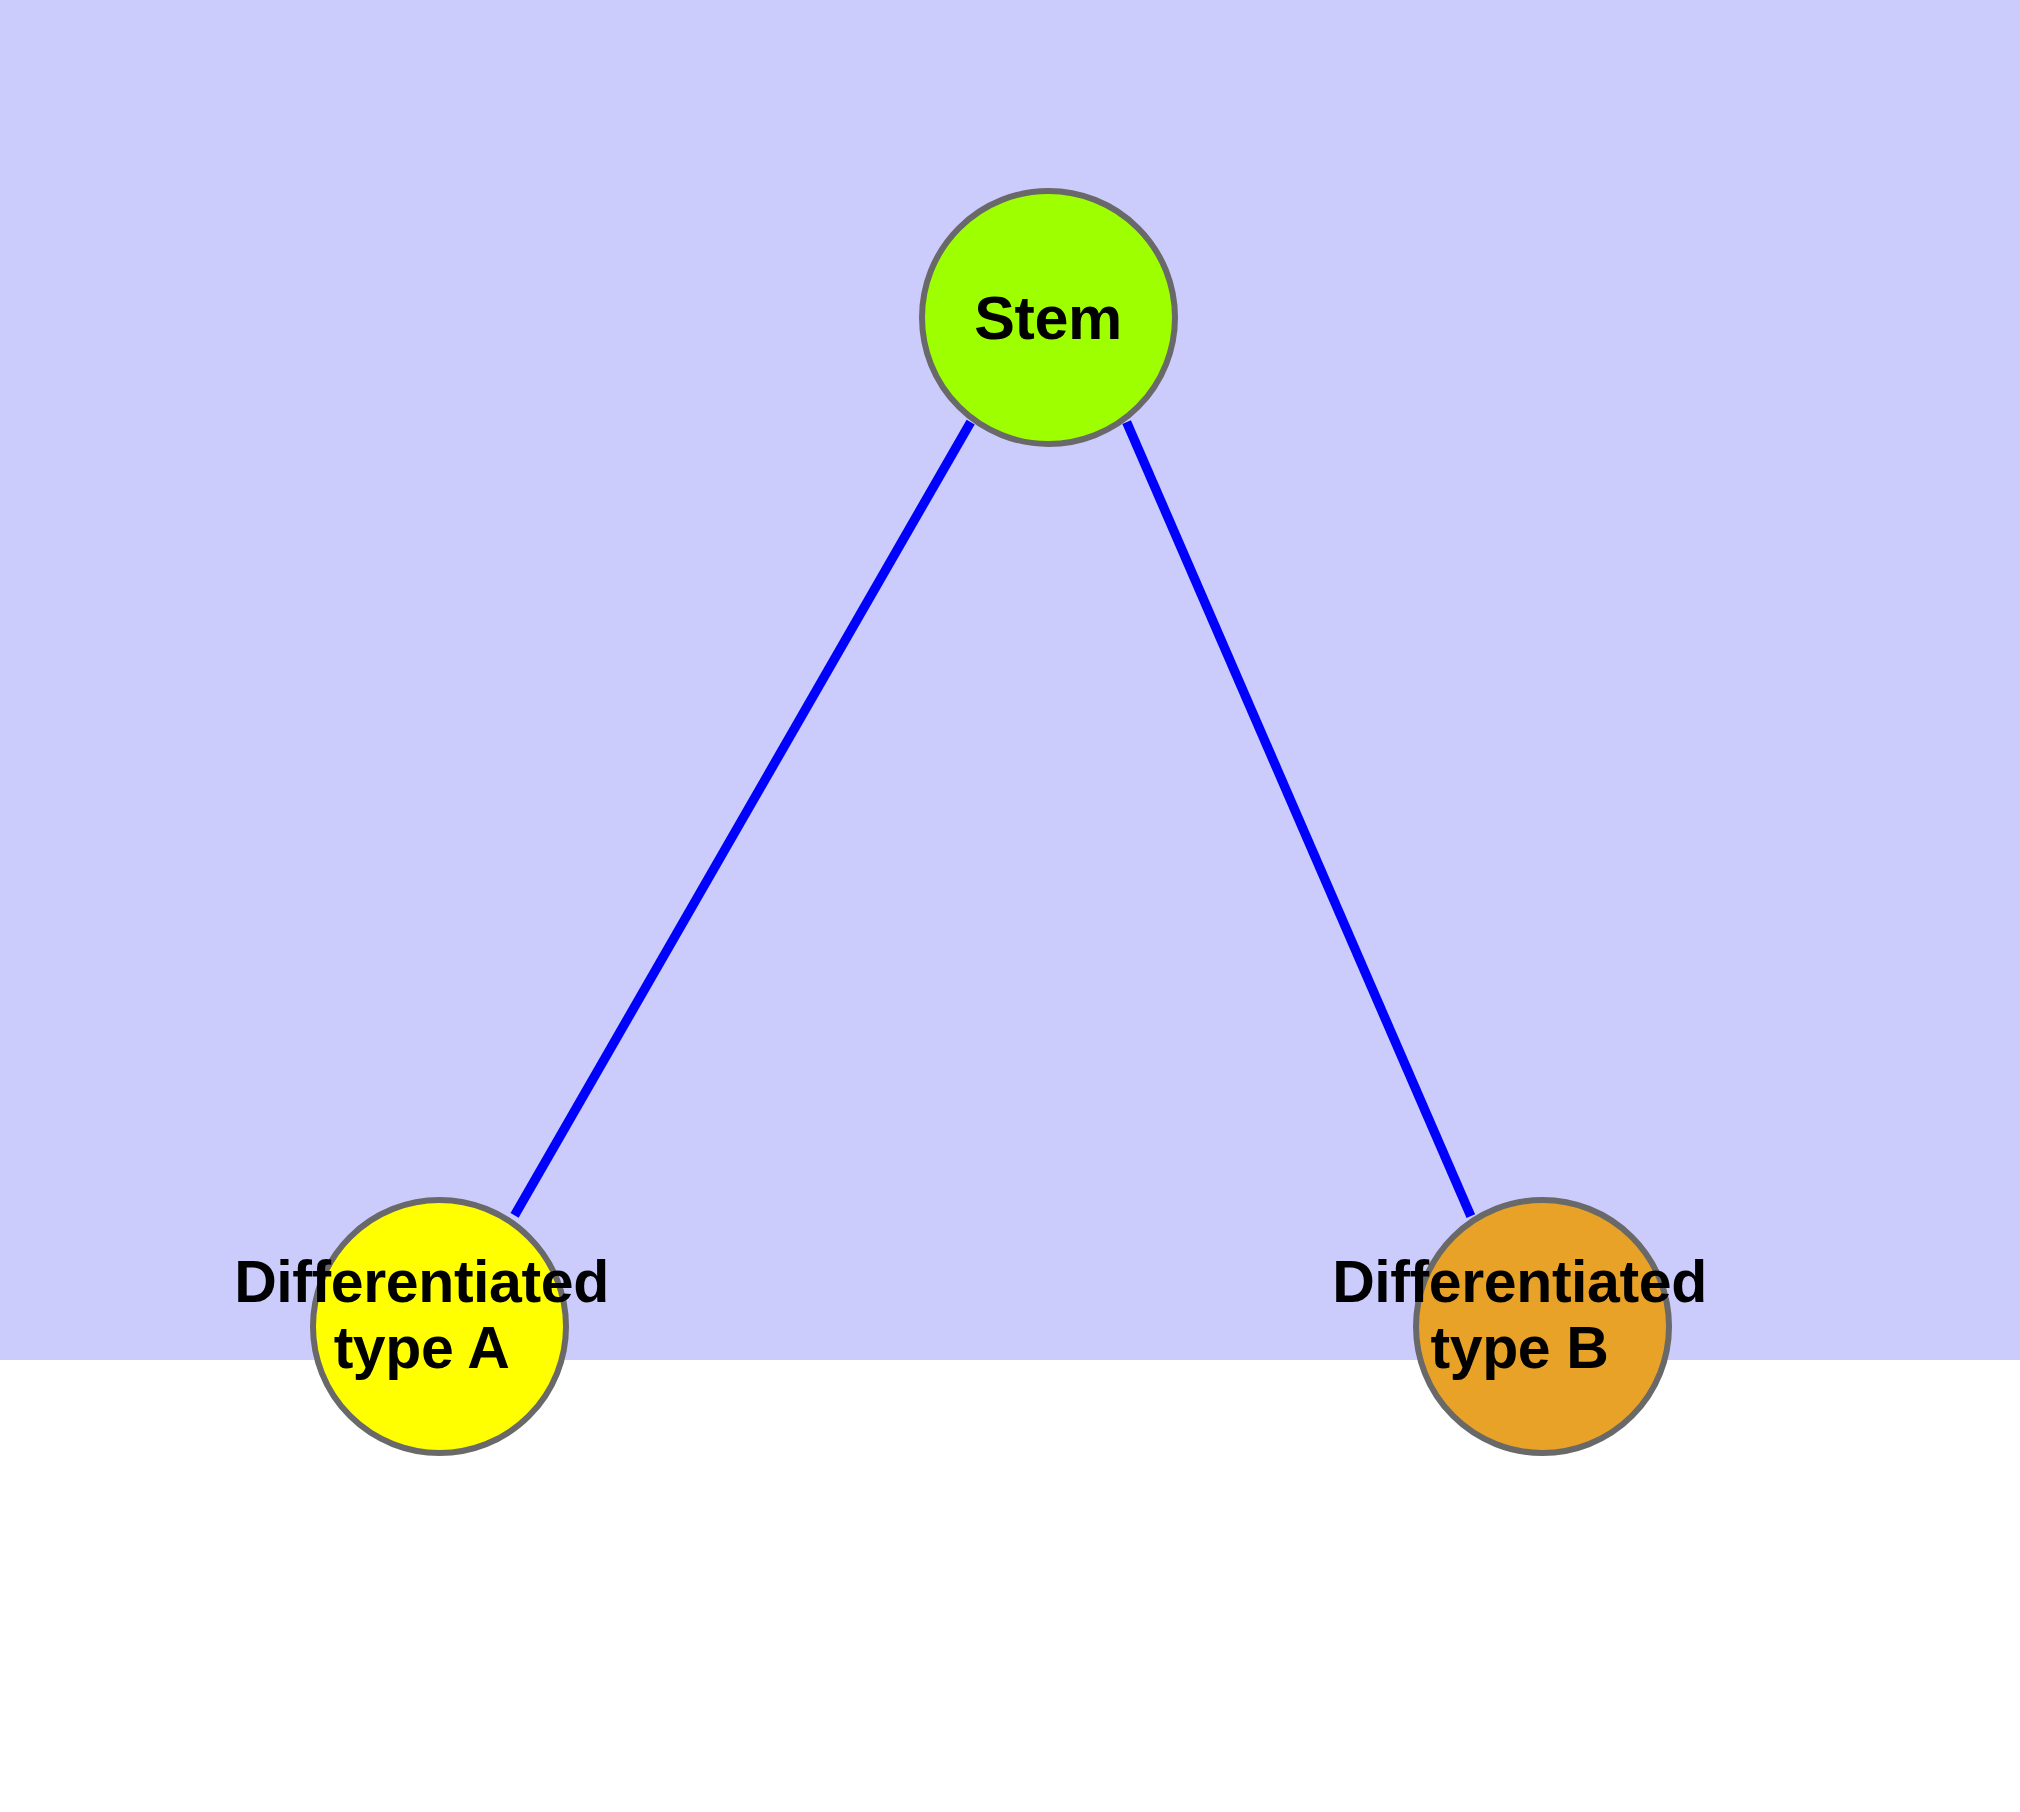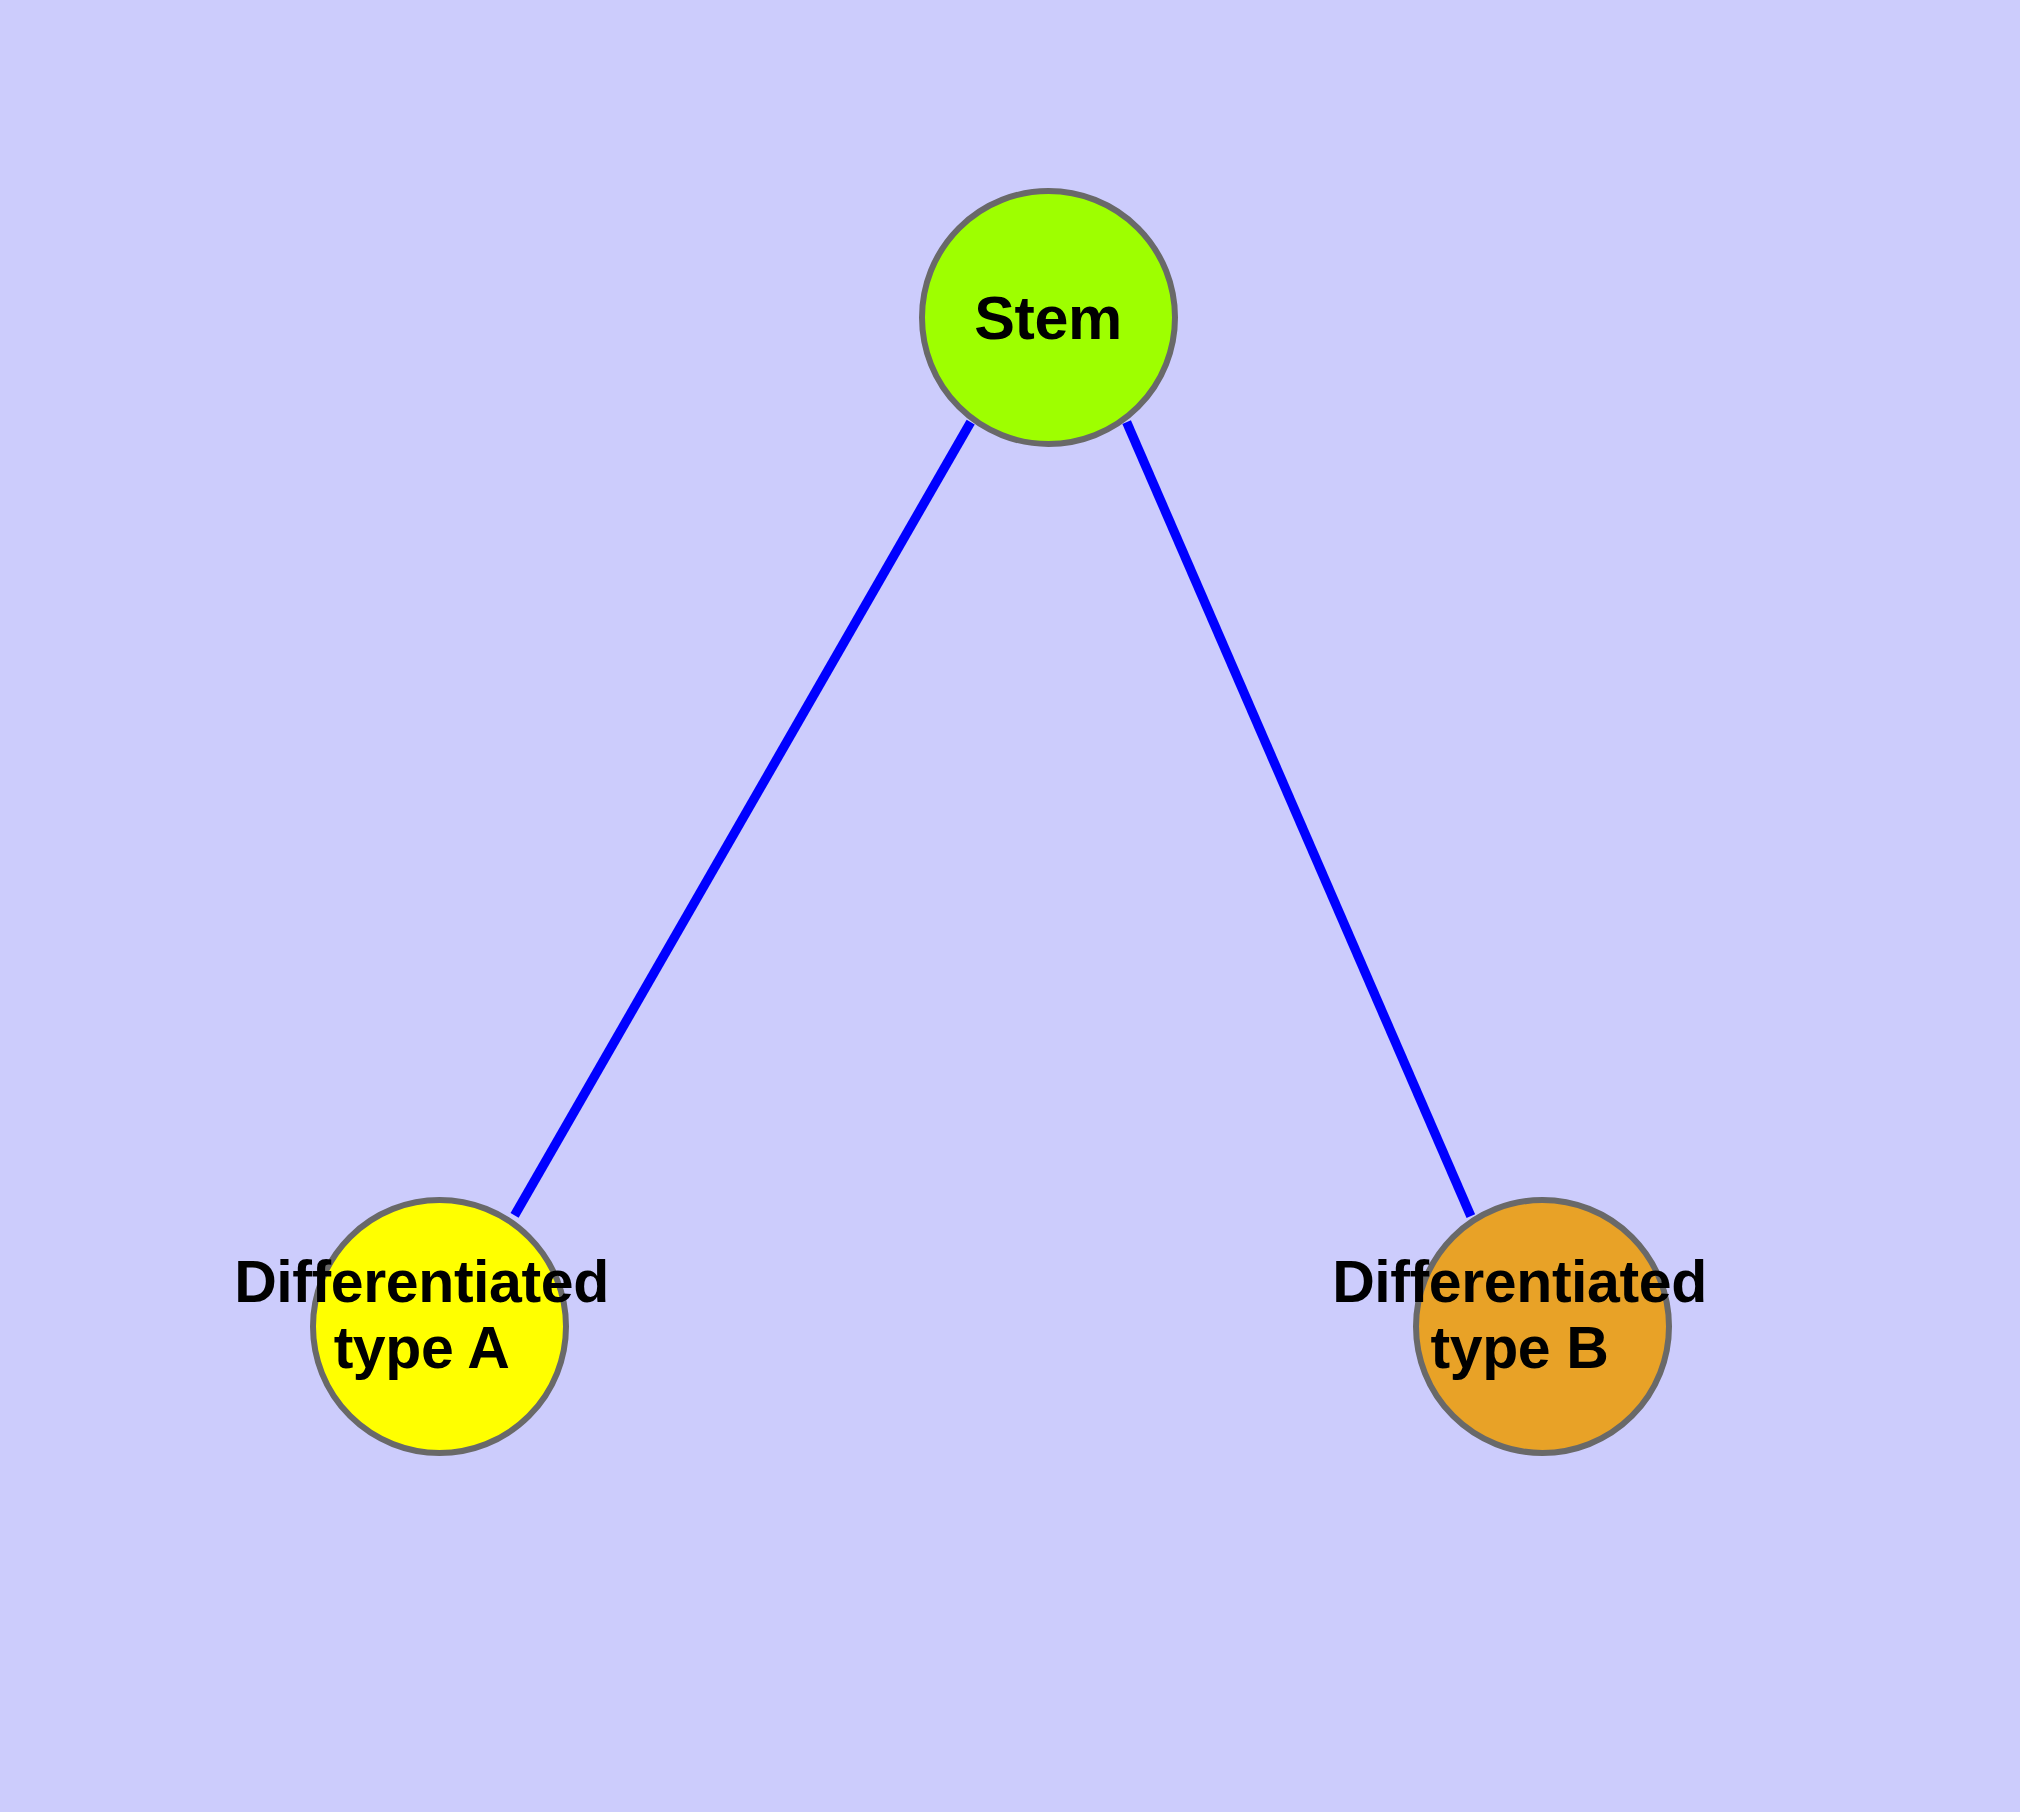--- a/index.html
+++ b/index.html
@@ -8,21 +8,21 @@
   }
   body {
     width: 2021px;
     height: 1812px;
     overflow: hidden;
     font-family: "Liberation Sans", sans-serif;
   }
   #graph-canvas {
     position: relative;
     width: 2021px;
-    height: 1812px;
+    height: 1360px;
     background: #ccccfc;
   }
   #edge-layer {
     position: absolute;
     left: 0;
     top: 0;
     width: 2021px;
     height: 1812px;
   }
   .node {

